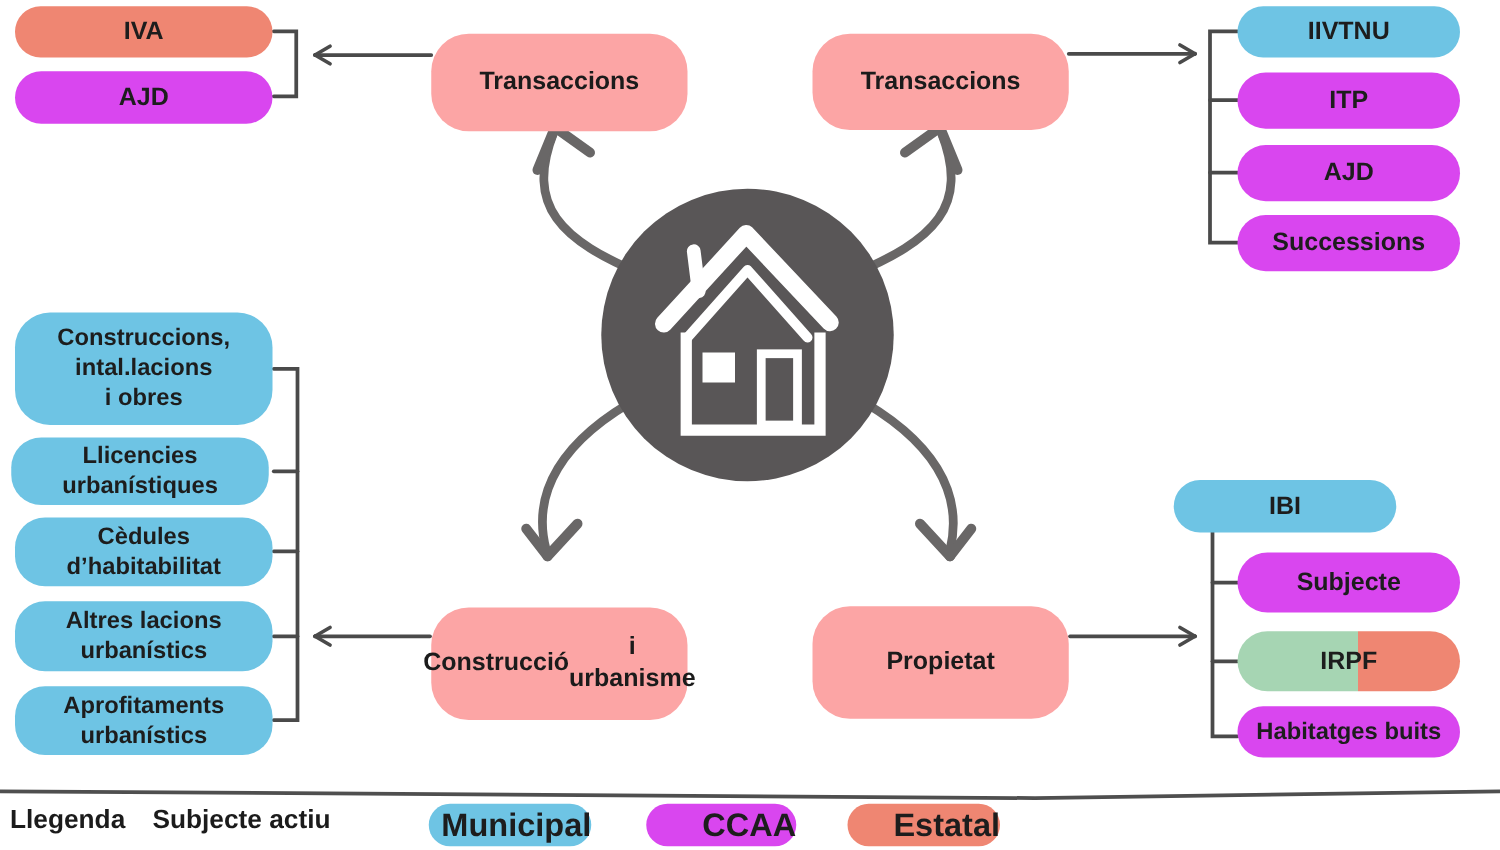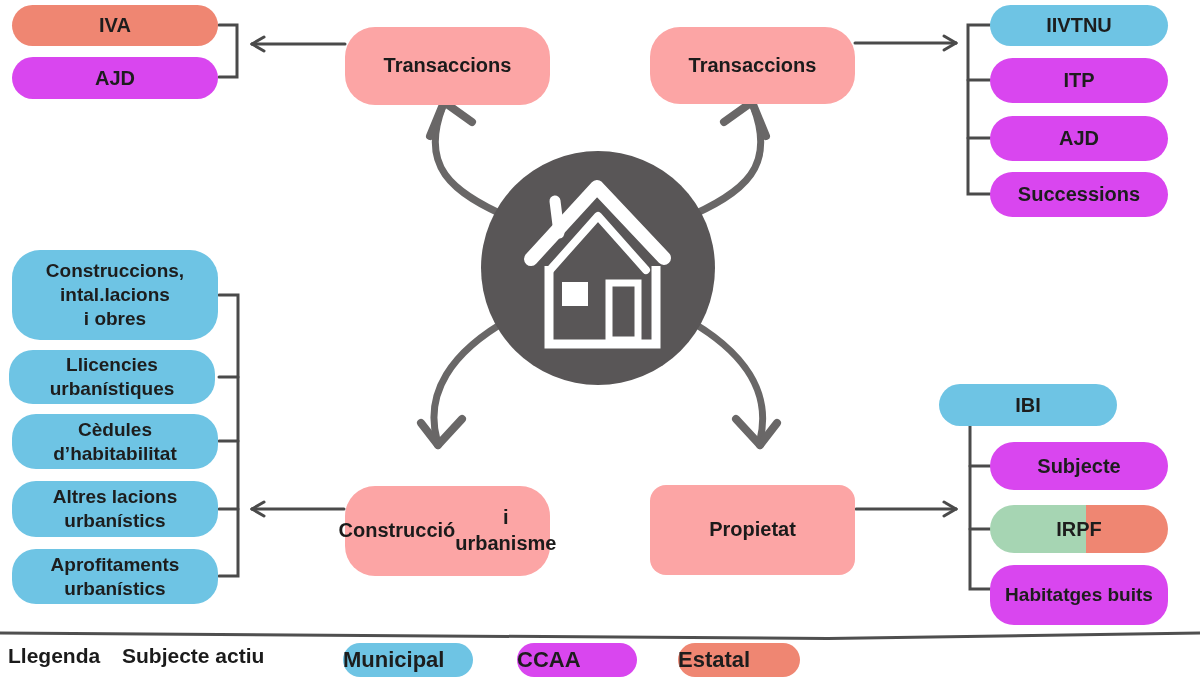--- a/index.html
+++ b/index.html
@@ -22,22 +22,22 @@
   .split{background:linear-gradient(90deg,#A6D5B3 0%,#A6D5B3 54%,#EF8672 54%,#EF8672 100%);}
   .hub{
     position:absolute;background:#fca5a5;border-radius:30px;
     display:flex;flex-direction:row;align-items:center;justify-content:center;
     font-weight:bold;font-size:20px;line-height:1.28;text-align:center;color:#1b1b1b;margin-top:22px;
   }
   .overlay{position:absolute;left:0;top:0;pointer-events:none;}
   .legend-label{position:absolute;font-weight:bold;font-size:21px;color:#1b1b1b;white-space:nowrap;}
   .legend-pill{
     position:absolute;height:34px;border-radius:18px;
-    display:flex;align-items:center;justify-content:flex-start;
-    font-weight:bold;font-size:22px;color:#1d1d1d;
+    display:flex;align-items:center;justify-content:flex-end;
+    font-weight:bold;font-size:26px;color:#1d1d1d;
   }
 </style>
 </head>
 <body>
 
 <svg class="overlay" width="1200" height="680" viewBox="0 0 1200 680">
   <g stroke="#4A4A4A" stroke-width="3" fill="none" stroke-linecap="round">
 
     <path d="M219 25 L237 25 L237 77 L219 77"></path>
 
@@ -122,21 +122,21 @@
 <div class="hub" style="left:345px;top:5px;width:205px;height:78px;">
   <span>Transaccions</span>
 </div>
 <div class="hub" style="left:650px;top:5px;width:205px;height:77px;">
   <span>Transaccions</span>
 </div>
 <div class="hub" style="left:345px;top:464px;width:205px;height:90px;">
   <span>Construcció</span>
   <span>i urbanisme</span>
 </div>
-<div class="hub" style="left:650px;top:463px;width:205px;height:90px;border-radius:16px;">
+<div class="hub" style="left:650px;top:463px;width:205px;height:90px;">
   <span>Propietat</span>
 </div>
 
 <div class="pill municipal" style="left:990px;top:5px;width:178px;height:41px;">
   <span>IIVTNU</span>
 </div>
 <div class="pill ccaa" style="left:990px;top:58px;width:178px;height:45px;">
   <span>ITP</span>
 </div>
 <div class="pill ccaa" style="left:990px;top:116px;width:178px;height:45px;">
@@ -170,21 +170,21 @@
 
 <div class="pill municipal" style="left:939px;top:384px;width:178px;height:42px;">
   <span>IBI</span>
 </div>
 <div class="pill ccaa" style="left:990px;top:442px;width:178px;height:48px;">
   <span>Subjecte</span>
 </div>
 <div class="pill split" style="left:990px;top:505px;width:178px;height:48px;">
   <span>IRPF</span>
 </div>
-<div class="pill ccaa" style="left:990px;top:565px;width:178px;height:60px;font-size:19px;">
+<div class="pill ccaa" style="left:990px;top:565px;width:178px;height:41px;font-size:19px;">
   <span>Habitatges buits</span>
 </div>
 
 <div class="legend-label" style="left:8px;top:644px;">Llegenda</div>
 <div class="legend-label" style="left:122px;top:644px;">Subjecte actiu</div>
 <div class="legend-pill municipal" style="left:343px;top:643px;width:130px;">
   <span>Municipal</span>
 </div>
 <div class="legend-pill ccaa" style="left:517px;top:643px;width:120px;">
   <span>CCAA</span>

